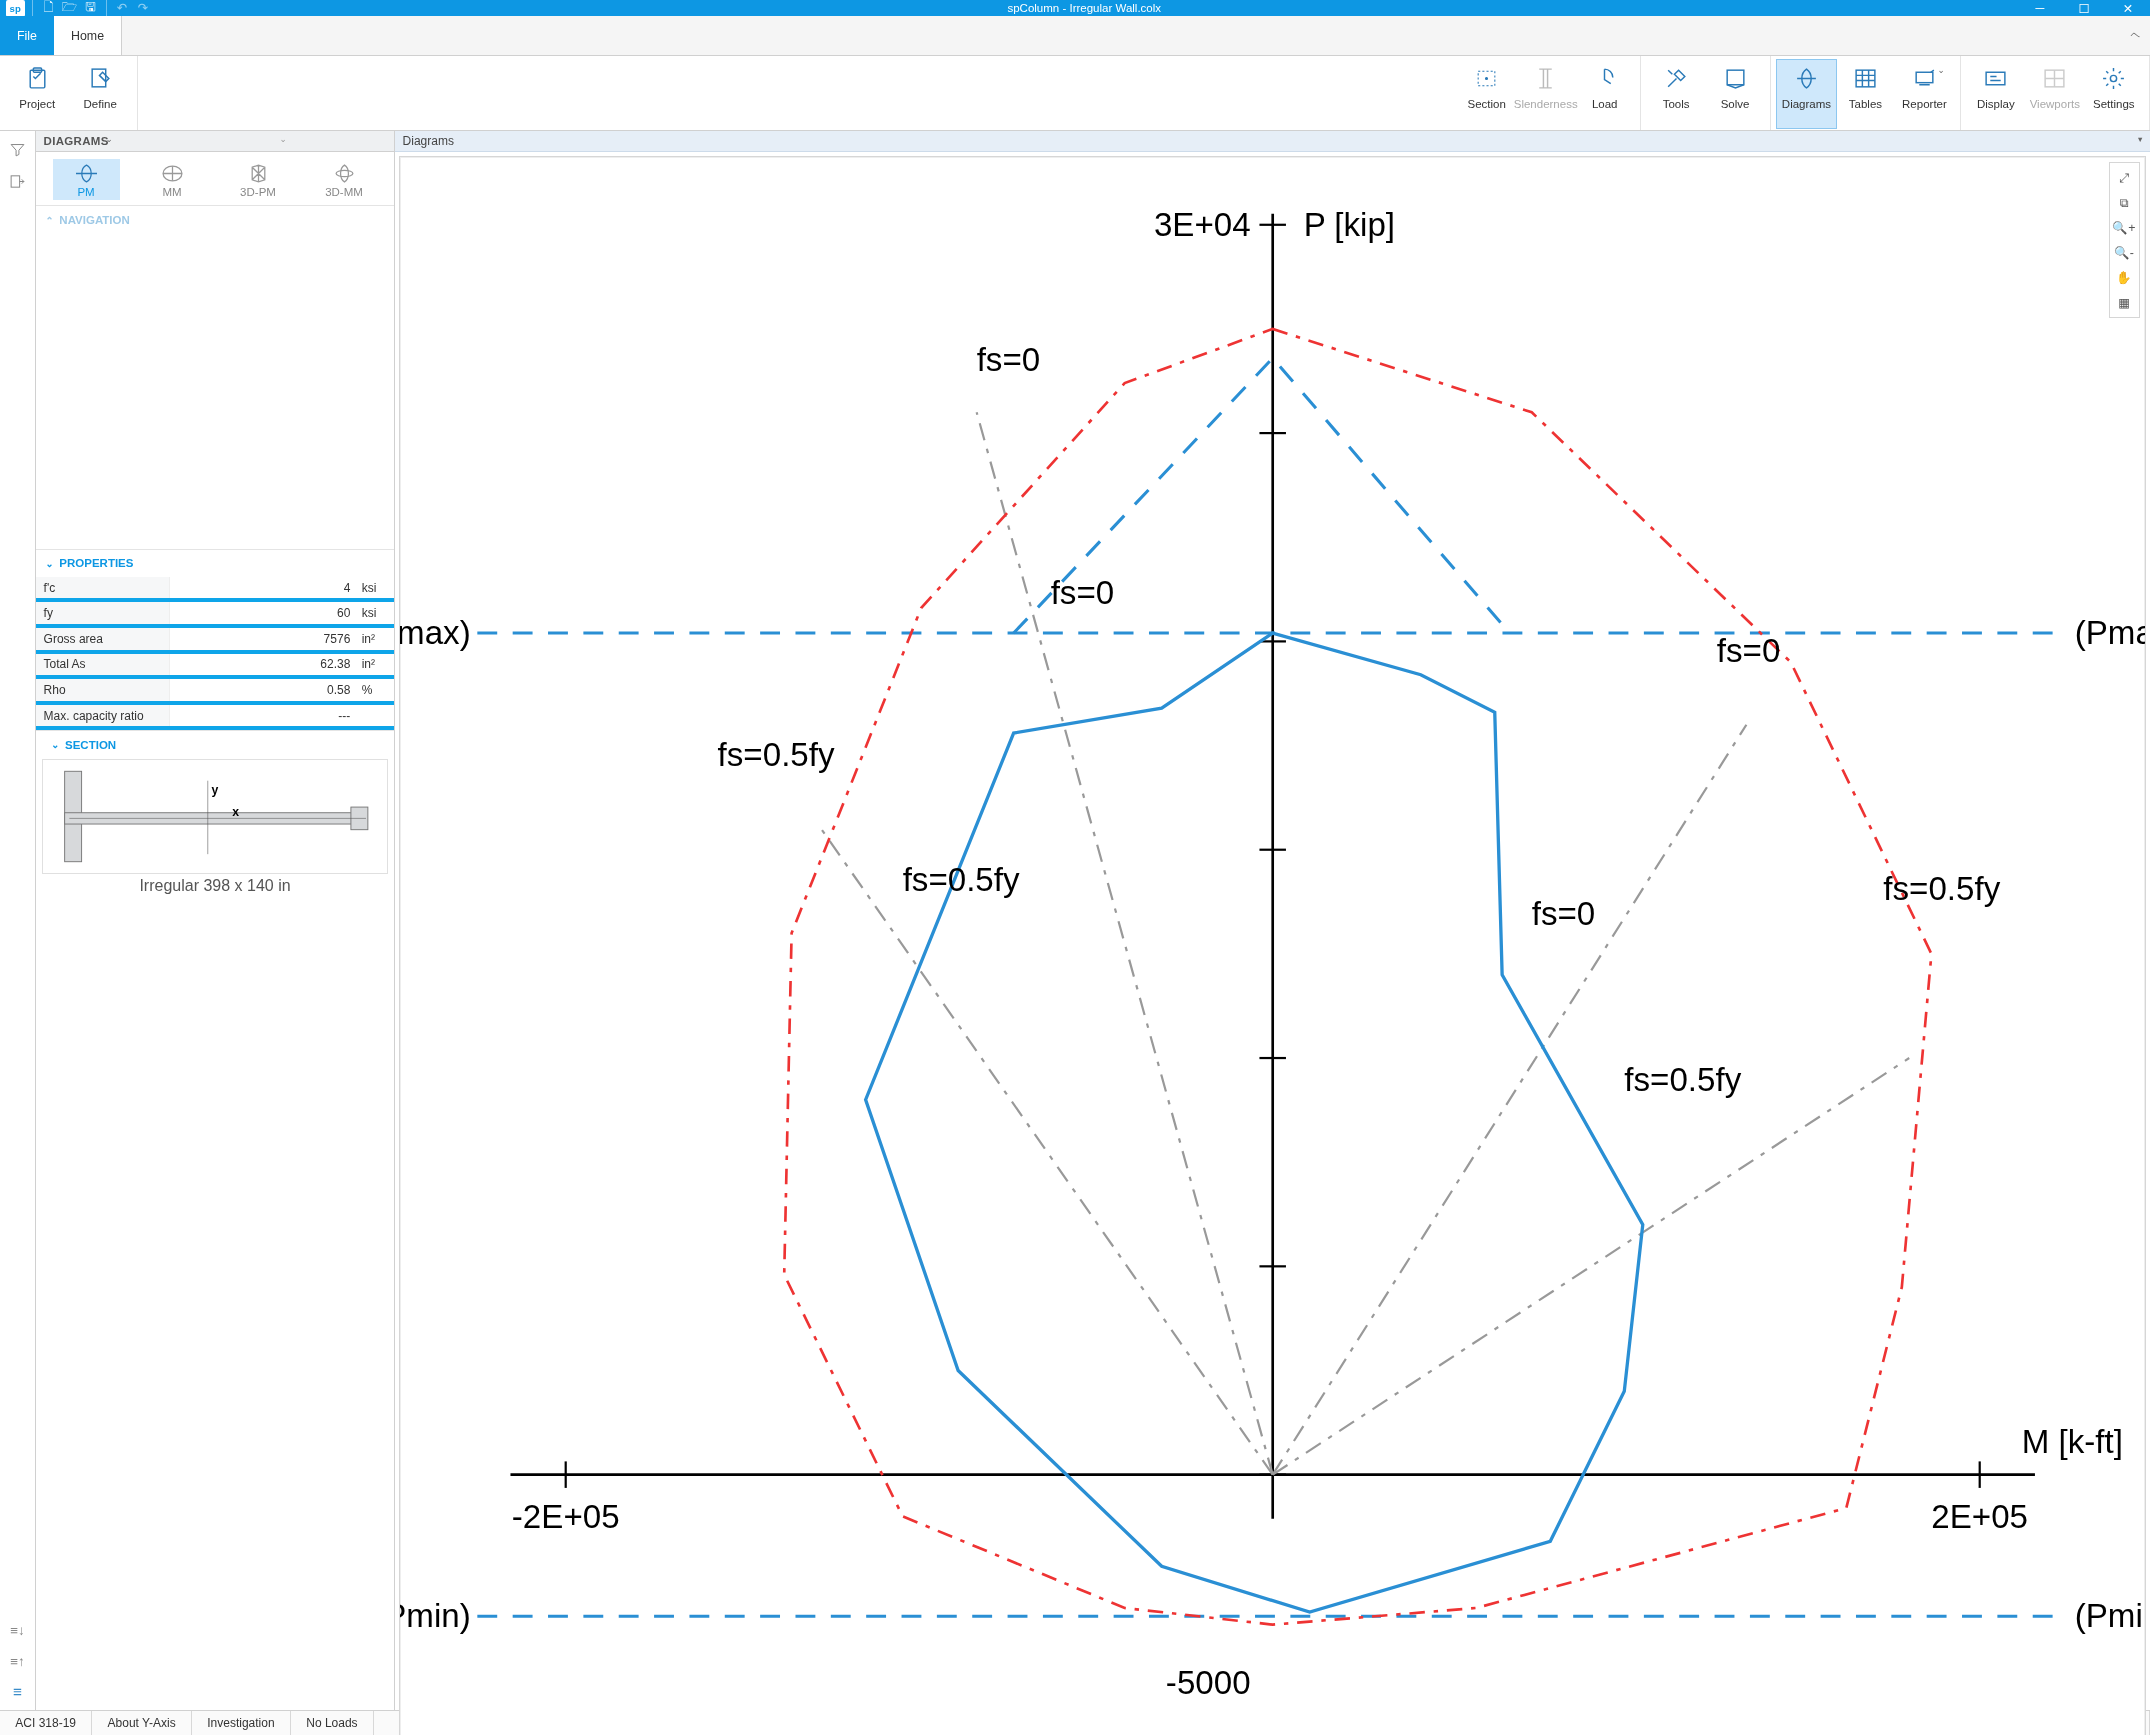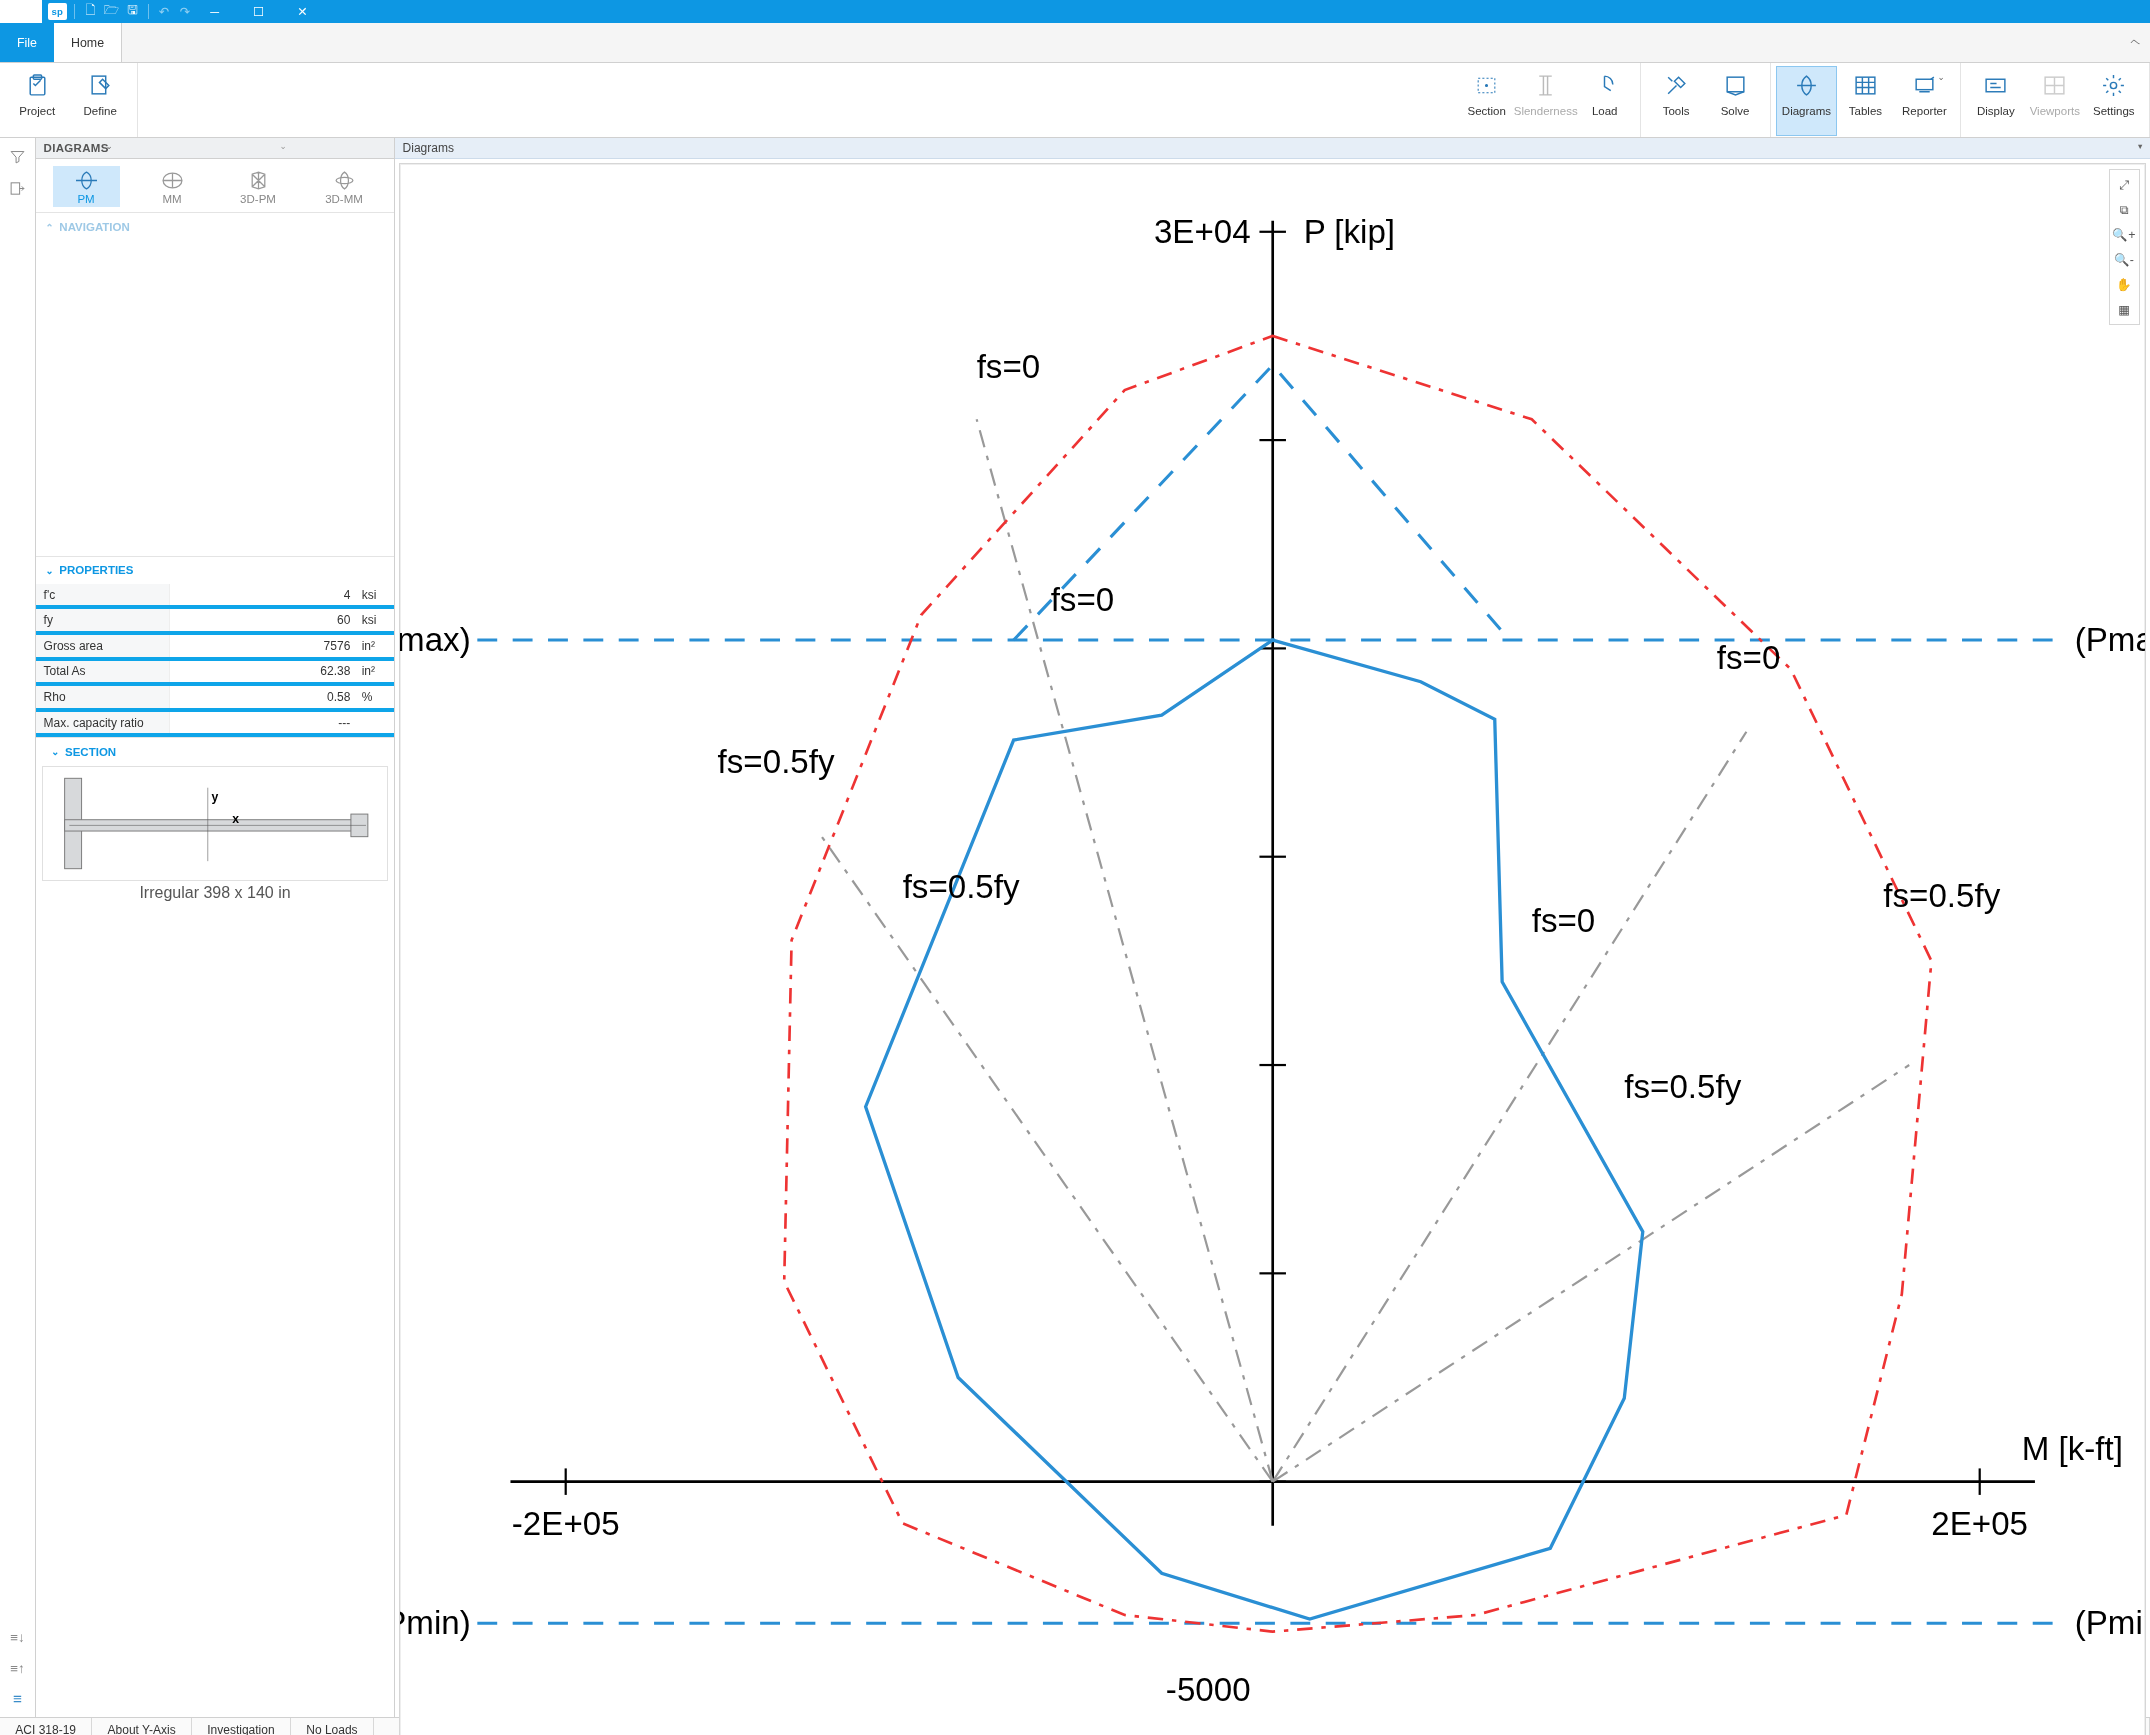--- a/index.html
+++ b/index.html
@@ -1,17 +1,17 @@
 <!DOCTYPE html>
 <html><head>
 <meta charset="utf-8">
 <style>
 * { box-sizing: border-box; margin: 0; padding: 0; font-family: "Segoe UI", Arial, sans-serif; }
 body { background: #fff; font-size: 12.4px; color: #333; overflow: hidden; }
-.titlebar { height: 23px; background: #0d97e3; color: #fff; display: flex; align-items: center; font-size: 11.5px; margin-left: 42px; }
+.titlebar { height: 16px; background: #0d97e3; color: #fff; display: flex; align-items: center; font-size: 11.5px; }
 .titlebar .left { display: flex; align-items: center; gap: 5.7px; padding-left: 5.7px; }
 .titlebar .sp-logo { width: 19px; height: 17px; background: #fff; color: #0d97e3; font-size: 9.6px; font-weight: bold; display: flex; align-items: center; justify-content: center; border-radius: 1.9px; }
 .titlebar .ticon { width: 15.3px; height: 15.3px; display: flex; align-items: center; justify-content: center; font-size: 12.4px; opacity: 0.95; }
 .titlebar .sep { width: 1px; height: 15.3px; background: rgba(255,255,255,0.4); margin: 0 1.9px; }
 .titlebar .title { flex: 1; text-align: center; }
 .titlebar .winbtns { display: flex; }
 .titlebar .winbtn { width: 44px; height: 29px; display: flex; align-items: center; justify-content: center; font-size: 12.4px; }
 .filetabs { height: 40px; display: flex; align-items: stretch; background: #f5f5f5; border-bottom: 1px solid #d0d0d0; }
 .filetab { padding: 0 17px; display: flex; align-items: center; font-size: 12.4px; }
 .filetab.file { background: #0d97e3; color: #fff; }
@@ -68,20 +68,21 @@
   <div class="left">
     <div class="sp-logo">sp</div>
     <div class="sep"></div>
     <div class="ticon">🗋</div>
     <div class="ticon">🗁</div>
     <div class="ticon">🖫</div>
     <div class="sep"></div>
     <div class="ticon" style="opacity:.55">↶</div>
     <div class="ticon" style="opacity:.55">↷</div>
   </div>
+  <div class="title">spColumn - Irregular Wall.colx</div>
   <div class="winbtns">
     <div class="winbtn">─</div>
     <div class="winbtn">☐</div>
     <div class="winbtn">✕</div>
   </div>
 </div>
 
 <div class="filetabs">
   <div class="filetab file">File</div>
   <div class="filetab home">Home</div>

